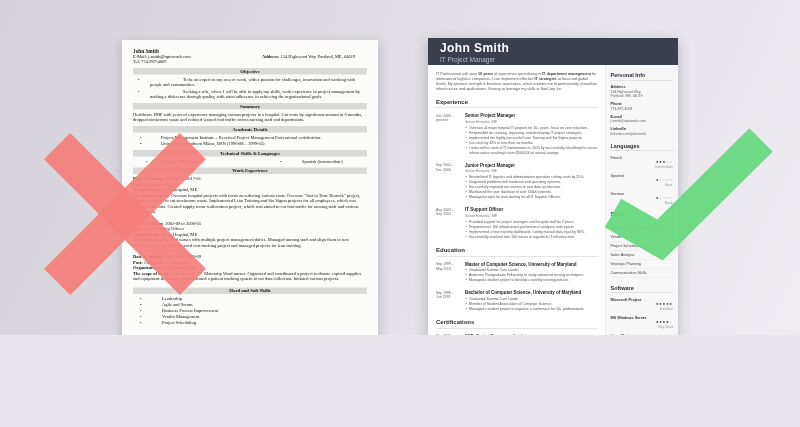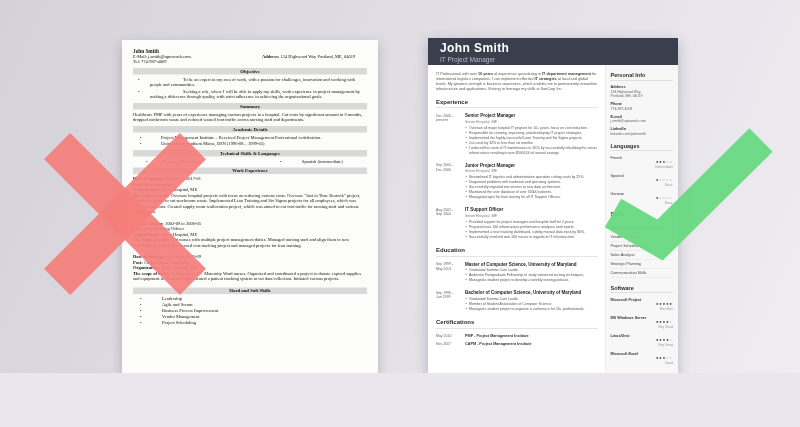--- a/index.html
+++ b/index.html
@@ -1,16 +1,16 @@
 <!DOCTYPE html>
 <html><head>
 <meta charset="utf-8">
 <style>
   html,body{margin:0;padding:0;background:#e9e7ed;}
-  .canvas{position:relative;width:800px;height:373px;overflow:hidden;
+  .canvas{position:relative;width:800px;height:335px;overflow:hidden;
     background:linear-gradient(115deg,#d4d1d8 0%,#dcd9e0 30%,#e7e5eb 70%,#efedf2 100%);
     font-family:"Liberation Sans",sans-serif;}
 
   
   .page-left{position:absolute;left:122px;top:40px;width:256px;height:345px;
     background:#fcfcfb;box-shadow:0 4px 10px rgba(50,45,70,.25);overflow:hidden;}
   .pl-scale{width:512px;height:690px;transform:scale(.5);transform-origin:0 0;
     box-sizing:border-box;padding:16px 22px;font-family:"Liberation Serif",serif;
     font-size:9px;line-height:11px;color:#141414;}
   .pl-head{position:relative;margin-bottom:4px;}

